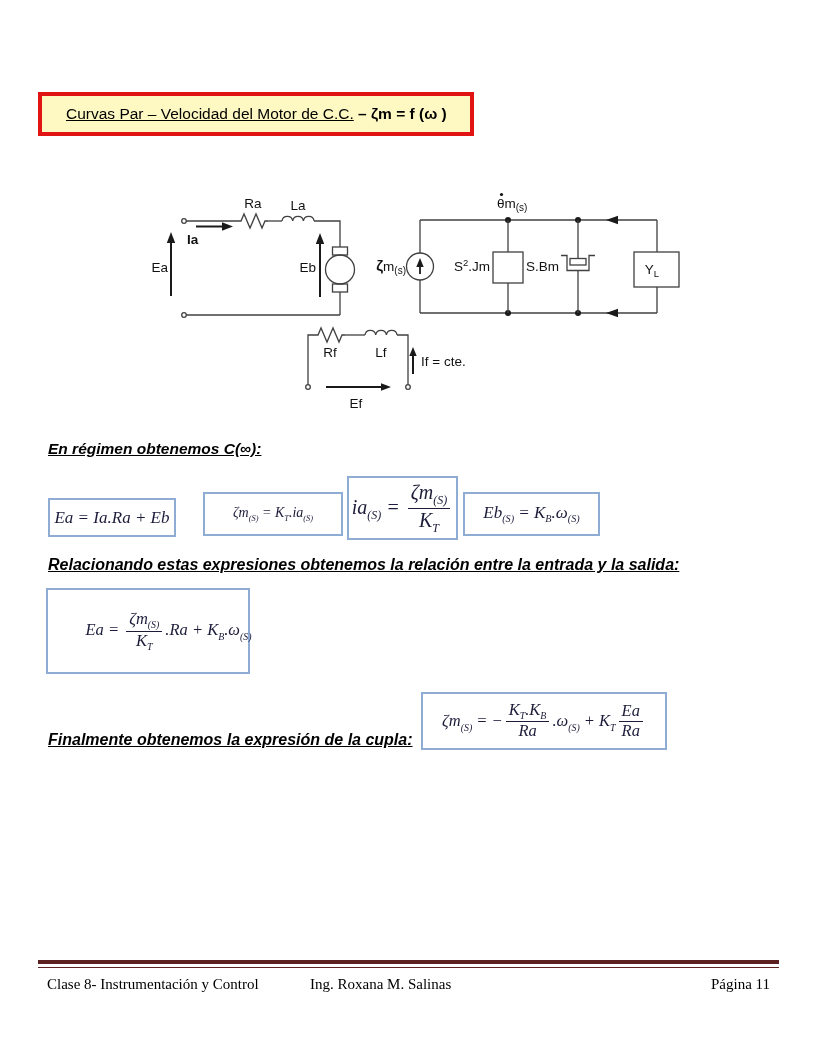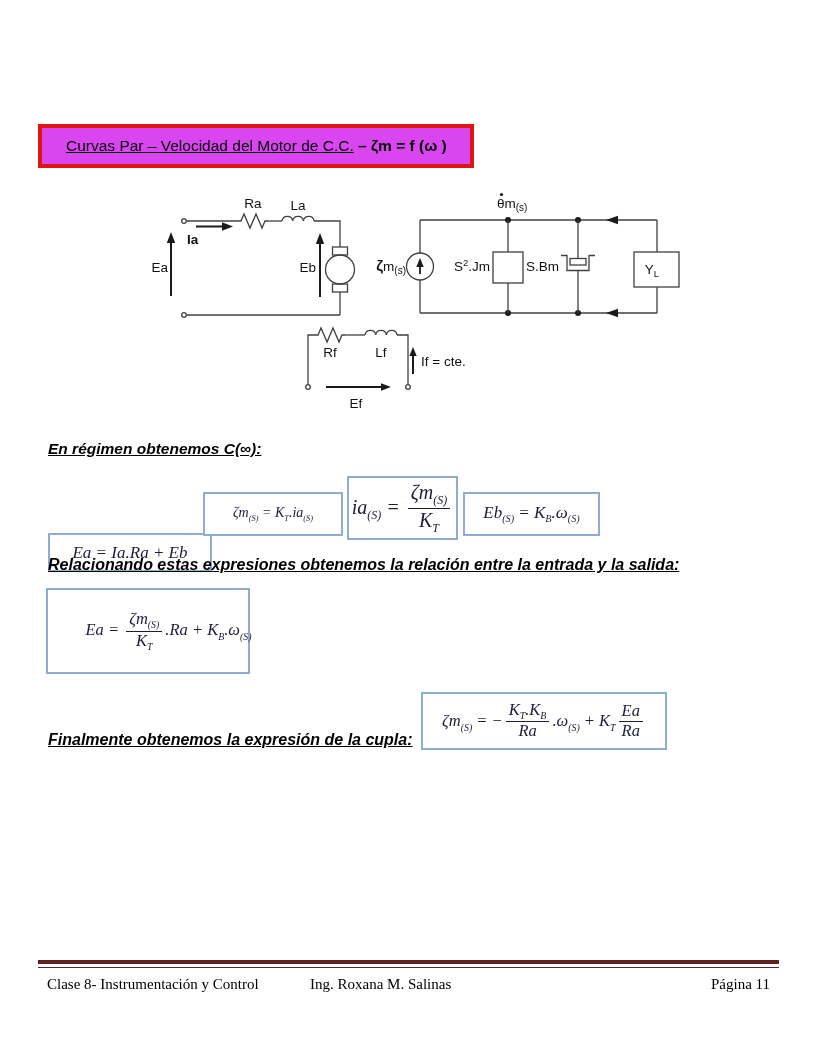--- a/index.html
+++ b/index.html
@@ -1,22 +1,22 @@
 <!DOCTYPE html>
 <html style="--title-box-border: #e11414; --equation-box-border: #8fadd4; --equation-text: #1c1c3a; --footer-rule: #5c2120;"><head>
 <meta charset="utf-8">
 <style>
   html,body{margin:0;padding:0;background:#ffffff;}
   .page{position:relative;width:816px;height:1056px;background:#fff;overflow:hidden;
         font-family:"Liberation Sans","DejaVu Sans",sans-serif;color:#000;}
 
   
   .title-box{position:absolute;left:38px;top:92px;width:436px;height:44px;box-sizing:border-box;
-             border:4px solid var(--title-box-border,#e11414);background:#d946ef;
-             display:flex;align-items:center;padding-left:24px;font-size:15.5px;white-space:nowrap;margin-top:32px;}
+             border:4px solid var(--title-box-border,#e11414);background:#fef9c3;
+             display:flex;align-items:center;padding-left:24px;font-size:15.5px;white-space:nowrap;}
   .title-u{text-decoration:underline;}
   .title-b{font-weight:bold;}
 
   .intro{position:absolute;left:68px;top:147px;font-size:15px;}
 
   
   .circuit{position:absolute;left:140px;top:175px;}
   .circuit text{font-family:"Liberation Sans","DejaVu Sans",sans-serif;fill:#111;font-size:13.5px;}
 
   
@@ -137,21 +137,21 @@
       </g>
       <text x="190" y="182" text-anchor="middle" stroke="none" fill="#111">Rf</text>
       <text x="241" y="182" text-anchor="middle" stroke="none" fill="#111">Lf</text>
       <text x="281" y="191" stroke="none" fill="#111">If = cte.</text>
       <text x="216" y="233" text-anchor="middle" stroke="none" fill="#111">Ef</text>
     </g>
   </svg>
 
   <div class="heading" style="top:440px;">En régimen obtenemos C(∞):</div>
 
-  <div class="eq-box" style="left:48px;top:498px;width:164px;height:39px;font-size:17px;margin-top:35px;">
+  <div class="eq-box" style="left:48px;top:498px;width:128px;height:39px;font-size:17px;">
     <span>Ea = Ia.Ra + Eb</span>
   </div>
 
   <div class="eq-box" style="left:203px;top:492px;width:140px;height:44px;font-size:14px;">
     <span><span>ζm</span><sub class="es">(S)</sub><span> = K</span><sub class="es">T</sub><span>.ia</span><sub class="es">(S)</sub></span>
   </div>
 
   <div class="eq-box" style="left:347px;top:476px;width:111px;height:64px;font-size:20px;">
     <span><span>ia</span><sub class="es">(S)</sub><span> = </span><span class="frac"><span class="num"><span>ζm</span><sub class="es">(S)</sub></span><span class="den"><span>K</span><sub class="es">T</sub></span></span></span>
   </div>

